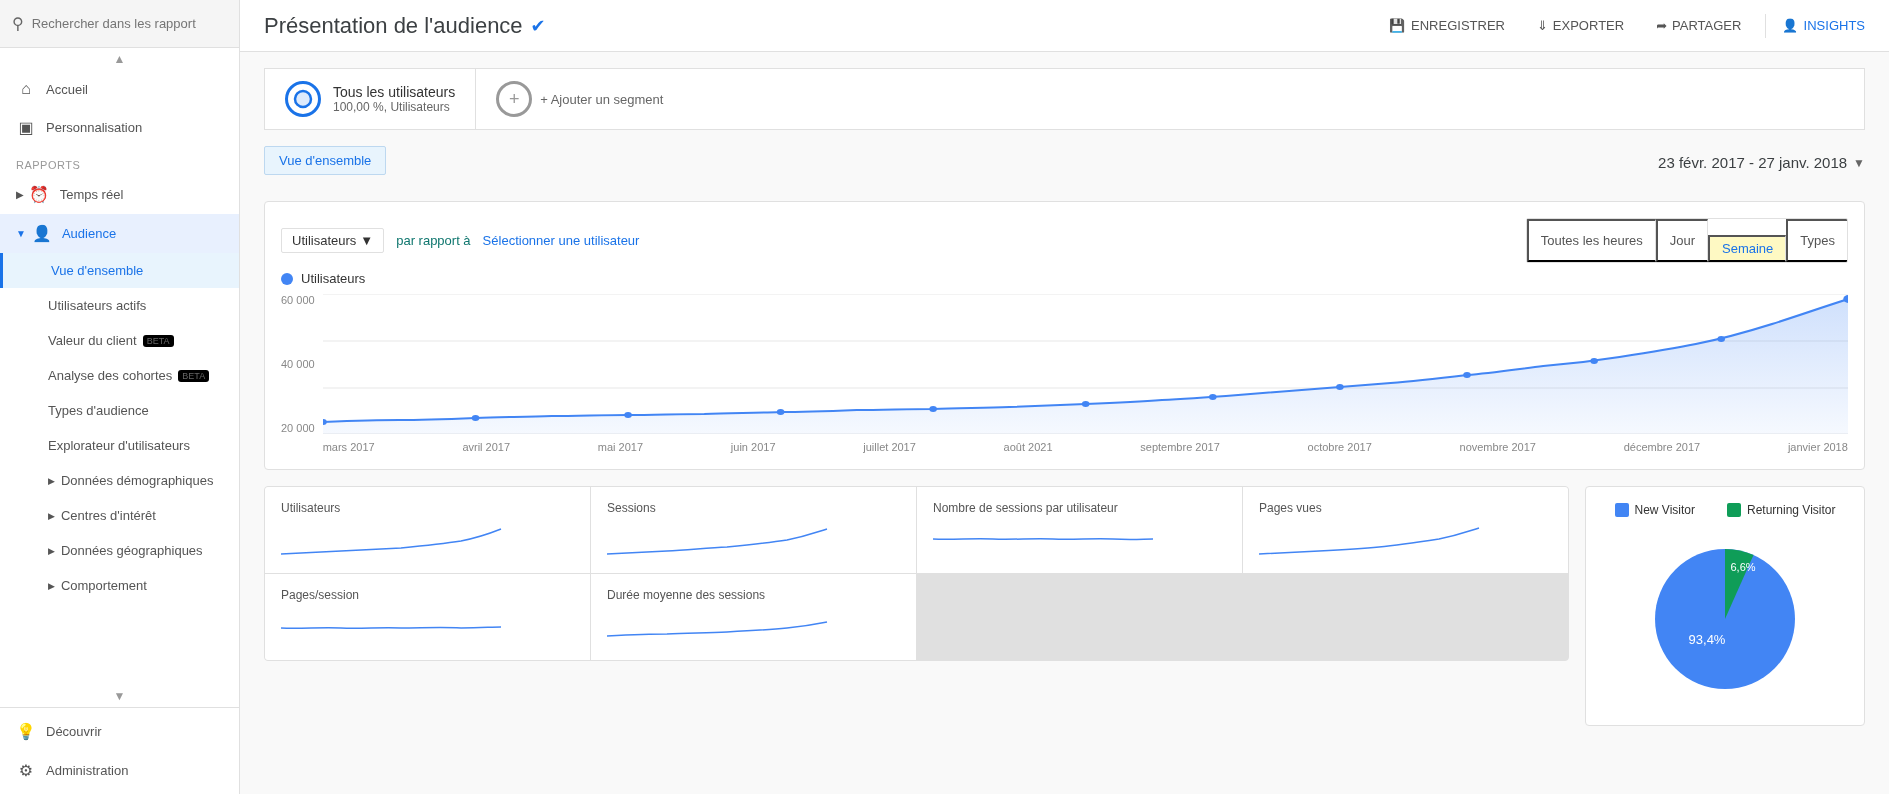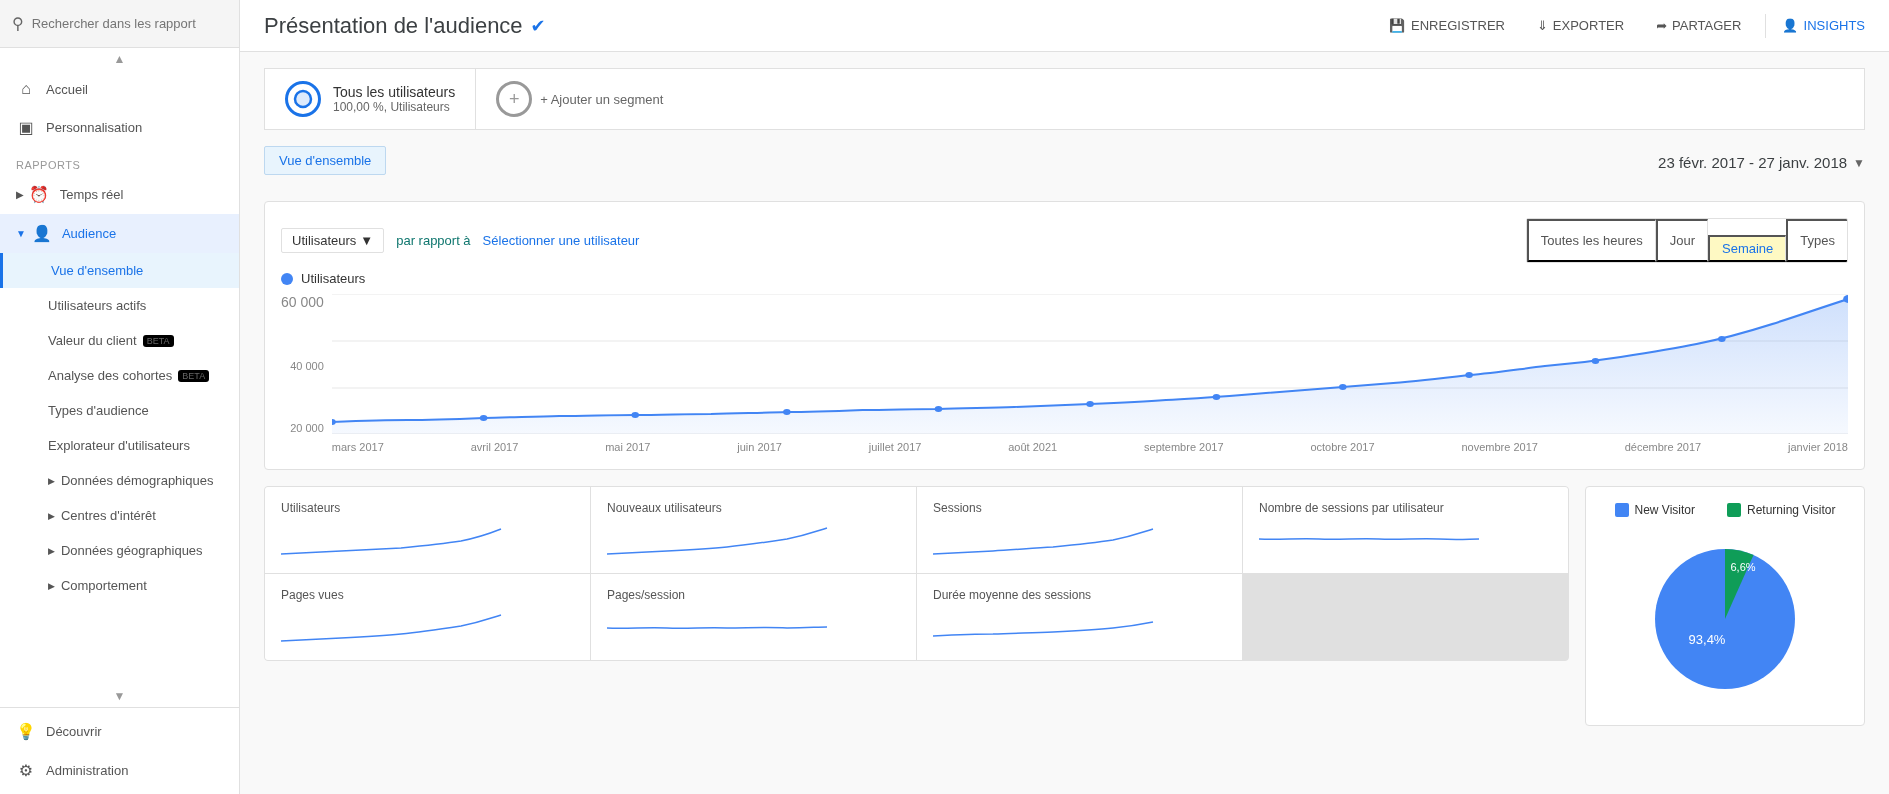--- a/index.html
+++ b/index.html
@@ -316,21 +316,21 @@
         </div>
       </div>
 
       <div class="chart-legend">
         <div class="legend-dot" style="background:#4285F4;"></div>
         <span class="legend-label">Utilisateurs</span>
       </div>
 
       <div style="display:flex; align-items:flex-start;">
         <div style="display:flex; flex-direction:column; justify-content:space-between; height:140px; padding-right:8px; text-align:right;">
-          <span style="font-size:14px;color:#888;">60 000</span>
+          <span style="font-size:11px;color:#888;">60 000</span>
           <span style="font-size:11px;color:#888;">40 000</span>
           <span style="font-size:11px;color:#888;">20 000</span>
         </div>
         <div style="flex:1;">
           <svg width="100%" height="140" viewBox="0 0 1200 140" preserveAspectRatio="none">
             <defs>
               <linearGradient id="chartGrad" x1="0" y1="0" x2="0" y2="1">
                 <stop offset="0%" stop-color="#4285F4" stop-opacity="0.25"></stop>
                 <stop offset="100%" stop-color="#4285F4" stop-opacity="0.05"></stop>
               </linearGradient>
@@ -381,26 +381,20 @@
       <div>
         <div class="stats-grid">
 
           <div class="stat-cell">
             <div class="stat-label">Utilisateurs</div>
             <svg width="100%" height="40">
               <path d="M0,35 C20,34 40,33 60,32 C80,31 100,30 120,29 C140,27 160,25 180,22 C200,18 210,14 220,10" fill="none" stroke="#4285F4" stroke-width="1.5"></path>
             </svg>
           </div>
           <div class="stat-cell">
-            <div class="stat-label">Nouveaux utilisateurs</div>
-            <svg width="100%" height="40">
-              <path d="M0,35 C20,34 40,33 60,32 C80,31 100,30 120,28 C140,26 160,23 180,20 C200,16 210,12 220,9" fill="none" stroke="#4285F4" stroke-width="1.5"></path>
-            </svg>
-          </div>
-          <div class="stat-cell">
             <div class="stat-label">Sessions</div>
             <svg width="100%" height="40">
               <path d="M0,35 C20,34 40,33 60,32 C80,31 100,29 120,28 C140,26 160,24 180,21 C200,17 210,13 220,10" fill="none" stroke="#4285F4" stroke-width="1.5"></path>
             </svg>
           </div>
           <div class="stat-cell">
             <div class="stat-label">Nombre de sessions par utilisateur</div>
             <svg width="100%" height="40">
               <path d="M0,20 C20,21 40,19 60,20 C80,21 100,19 120,20 C140,21 160,19 180,20 C200,21 210,20 220,20" fill="none" stroke="#4285F4" stroke-width="1.5"></path>
             </svg>

